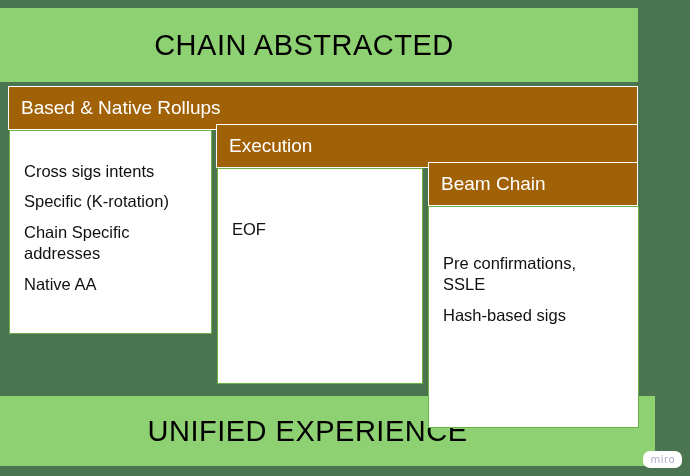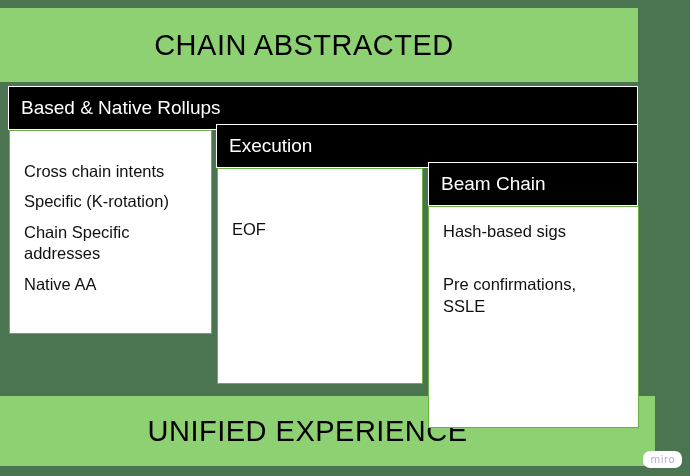--- a/index.html
+++ b/index.html
@@ -23,21 +23,21 @@
   .band-top{left:0;top:8px;width:638px;height:74px;}
   .band-bottom{left:0;top:396px;width:655px;height:70px;}
   .band-label{font-size:29px;font-weight:400;}
   .band-bottom .band-label{padding-right:40px;}
   .band-top .band-label{padding-right:30px;}
 
   
   .arrow-row{position:absolute;}
   .arrow-body{
     position:absolute;left:0;top:0;
-    background:#000000;
+    background:#a16207;
     border:1px solid #ffffff;
     box-sizing:border-box;
     display:flex;align-items:center;
   }
   .arrow-label{
     color:#ffffff;font-size:19px;font-weight:400;
     padding-left:12px;white-space:nowrap;
   }
   .arrow-head{
     position:absolute;top:0;
@@ -108,37 +108,37 @@
     <div class="arrow-body" style="width:210px;height:44px;">
       <span class="arrow-label">Beam Chain</span>
     </div>
     <svg class="arrow-head" style="left:210px;" width="52" height="44">
       <polygon points="0,0 52,22 0,44" fill="#6caf47" stroke="#ffffff" stroke-width="1.5"></polygon>
     </svg>
   </div>
 
   <div class="panel l1" style="left:9px;top:130px;width:203px;height:204px;">
     <ul>
-      <li style="margin-top:16px;">Cross chain intents</li>
+      <li style="margin-top:16px;">Cross sigs intents</li>
       <li>Specific (K-rotation)</li>
       <li style="max-width:140px;">Chain Specific addresses</li>
       <li>Native AA</li>
     </ul>
   </div>
 
   <div class="panel l2" style="left:217px;top:168px;width:206px;height:216px;">
     <ul>
       <li style="margin-top:36px;">EOF</li>
     </ul>
   </div>
 
   <div class="panel l3" style="left:428px;top:206px;width:211px;height:222px;">
     <ul>
+      <li style="margin-top:32px;max-width:150px;">Pre confirmations, SSLE</li>
       <li>Hash-based sigs</li>
-      <li style="margin-top:32px;max-width:150px;">Pre confirmations, SSLE</li>
     </ul>
   </div>
 
   <div class="band band-bottom">
     <span class="band-label">UNIFIED EXPERIENCE</span>
   </div>
 
   <div class="miro">miro</div>
 
 </div>

